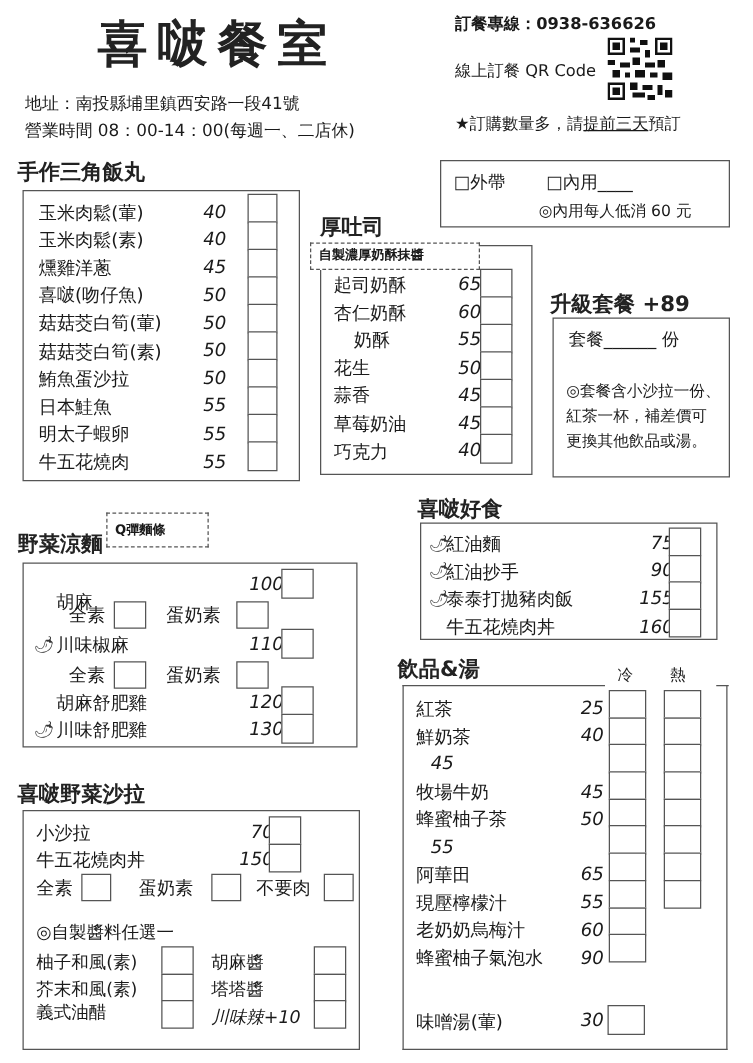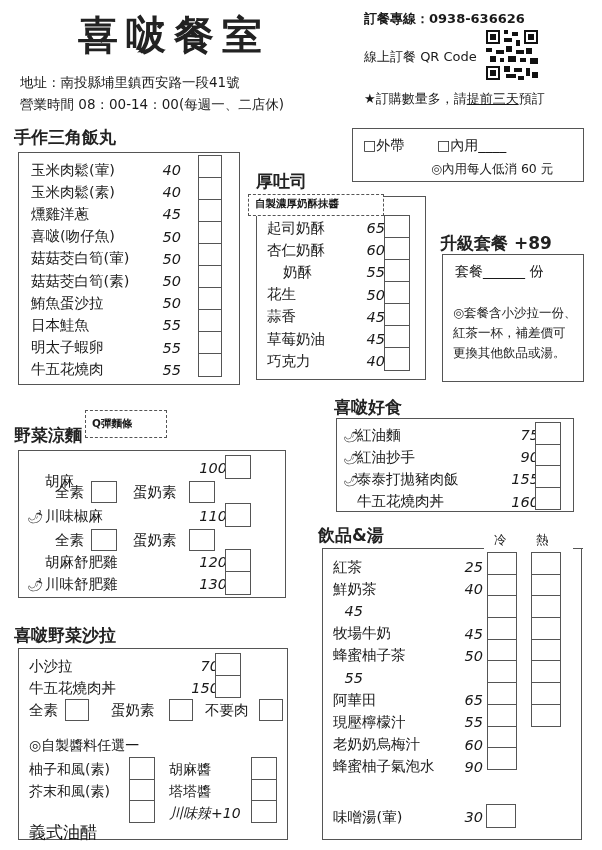--- a/index.html
+++ b/index.html
@@ -344,21 +344,21 @@
       <span class="chk" style="position: absolute; left: 196px; top: 26px; width: 26px; height: 23px;"></span>
       <span style="position: absolute; left: 10px; top: 52px; font-size: 14.5px;">全素</span>
       <span class="chk" style="position: absolute; left: 46px; top: 50px; width: 24px; height: 22px;"></span>
       <span style="position: absolute; left: 92px; top: 52px; font-size: 14.5px;">蛋奶素</span>
       <span class="chk" style="position: absolute; left: 150px; top: 50px; width: 24px; height: 22px;"></span>
       <span style="position: absolute; left: 186px; top: 52px; font-size: 14.5px;">不要肉</span>
       <span class="chk" style="position: absolute; left: 240px; top: 50px; width: 24px; height: 22px;"></span>
       <div style="position: absolute; left: 10px; top: 88px; font-size: 14px;">◎自製醬料任選一</div>
       <span style="position: absolute; left: 10px; top: 112px; font-size: 14px;">柚子和風(素)</span>
       <span style="position: absolute; left: 10px; top: 134px; font-size: 14px;">芥末和風(素)</span>
-      <span style="position: absolute; left: 10px; top: 172px; font-size: 17px;">義式油醋</span>
+      <span style="position: absolute; left: 10px; top: 152px; font-size: 14px;">義式油醋</span>
       <span style="position: absolute; left: 150px; top: 112px; font-size: 14px; font-style: normal;">胡麻醬</span>
       <span style="position: absolute; left: 150px; top: 134px; font-size: 14px; font-style: normal;">塔塔醬</span>
       <span style="position: absolute; left: 150px; top: 156px; font-size: 14px; font-style: italic;">川味辣+10</span>
       <div class="col" style="position: absolute; left: 110px; top: 108px;">
         <span class="chk" style="width: 26px; height: 23px;"></span>
         <span class="chk" style="width: 26px; height: 23px;"></span>
         <span class="chk" style="width: 26px; height: 23px;"></span>
       </div>
       <div class="col" style="position: absolute; left: 232px; top: 108px;">
         <span class="chk" style="width: 26px; height: 23px;"></span>

